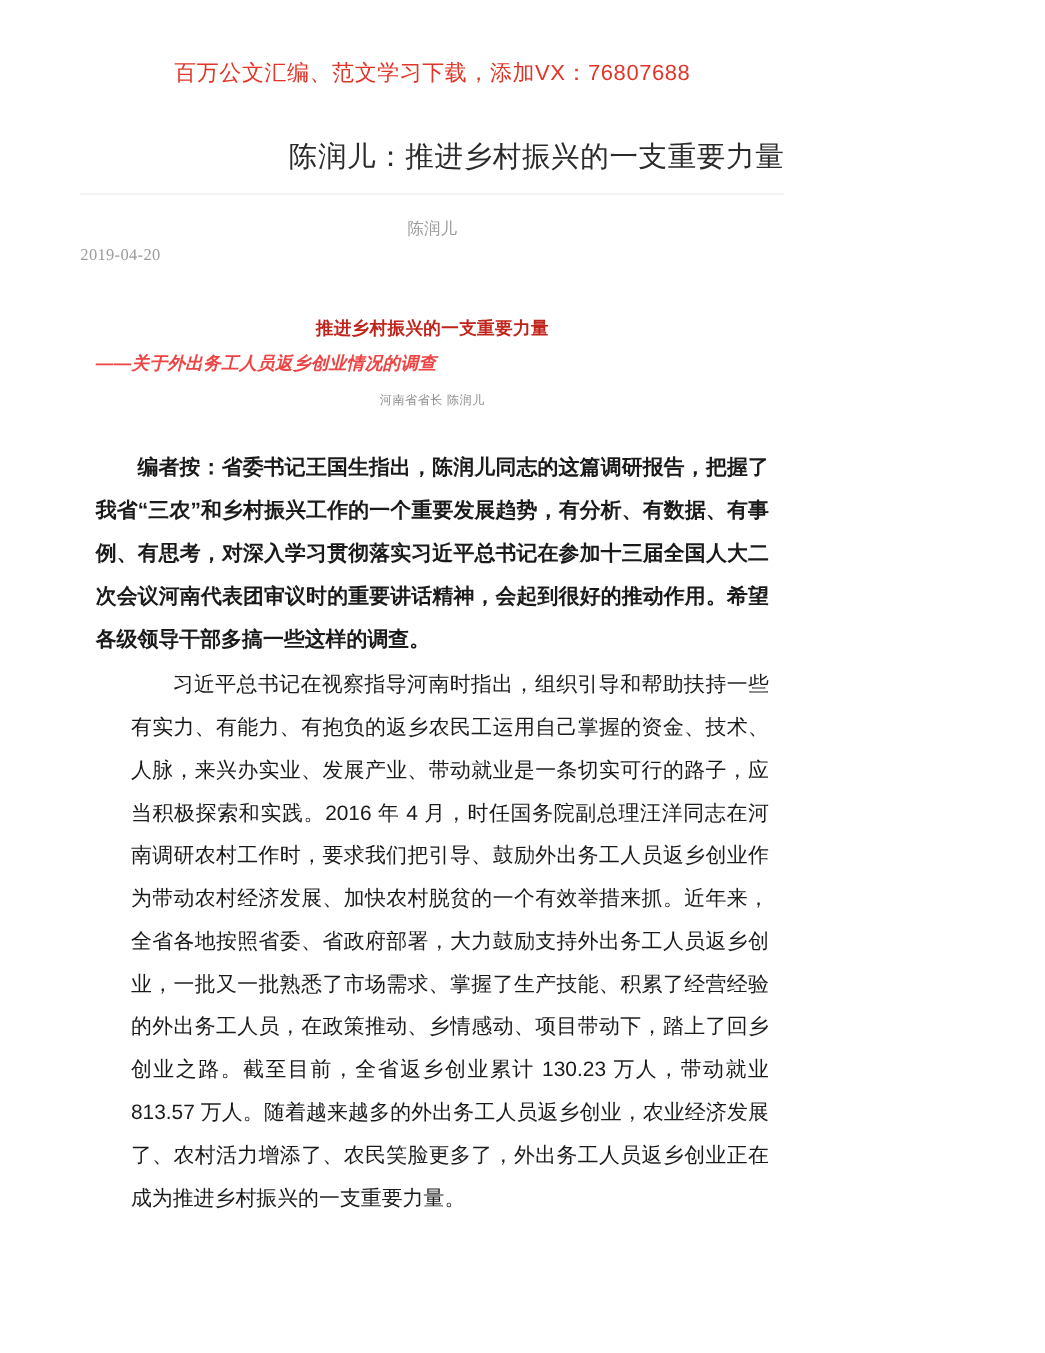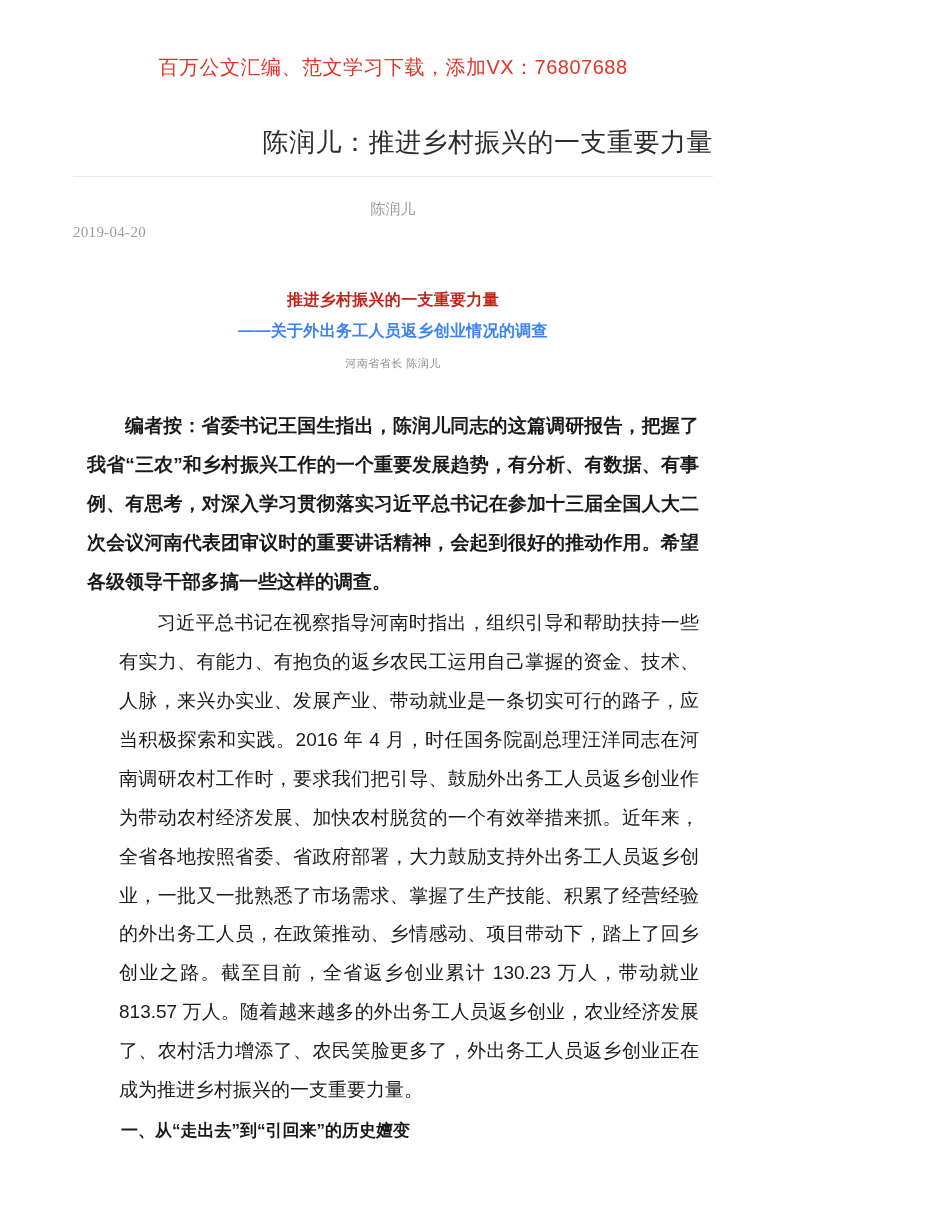--- a/index.html
+++ b/index.html
@@ -72,26 +72,27 @@
 
   .doc-title-red {
     text-align: center;
     color: #c0241b;
     font-weight: bold;
     font-size: 16px;
     line-height: 1.95;
     letter-spacing: 0.3px;
   }
   .doc-subtitle-red {
-    text-align: center;
-    color: #3b82f6;
+    text-align: left;
+    color: #ef4444;
     font-weight: bold;
     font-size: 16px;
     line-height: 1.95;
     letter-spacing: 0.3px;
+    font-style: italic;
   }
   .doc-byline {
     text-align: center;
     color: #8d8d8d;
     font-size: 11px;
     padding-top: 10px;
     letter-spacing: 0.5px;
   }
 
   .para {
@@ -142,17 +143,16 @@
     <div class="doc-title-red">推进乡村振兴的一支重要力量</div>
 
     <div class="doc-subtitle-red">——关于外出务工人员返乡创业情况的调查</div>
 
     <div class="doc-byline">河南省省长  陈润儿</div>
 
     <p class="para para-editor-note">编者按：省委书记王国生指出，陈润儿同志的这篇调研报告，把握了我省“三农”和乡村振兴工作的一个重要发展趋势，有分析、有数据、有事例、有思考，对深入学习贯彻落实习近平总书记在参加十三届全国人大二次会议河南代表团审议时的重要讲话精神，会起到很好的推动作用。希望各级领导干部多搞一些这样的调查。</p>
 
     <p class="para para-main">习近平总书记在视察指导河南时指出，组织引导和帮助扶持一些有实力、有能力、有抱负的返乡农民工运用自己掌握的资金、技术、人脉，来兴办实业、发展产业、带动就业是一条切实可行的路子，应当积极探索和实践。2016 年 4 月，时任国务院副总理汪洋同志在河南调研农村工作时，要求我们把引导、鼓励外出务工人员返乡创业作为带动农村经济发展、加快农村脱贫的一个有效举措来抓。近年来，全省各地按照省委、省政府部署，大力鼓励支持外出务工人员返乡创业，一批又一批熟悉了市场需求、掌握了生产技能、积累了经营经验的外出务工人员，在政策推动、乡情感动、项目带动下，踏上了回乡创业之路。截至目前，全省返乡创业累计 130.23 万人，带动就业 813.57 万人。随着越来越多的外出务工人员返乡创业，农业经济发展了、农村活力增添了、农民笑脸更多了，外出务工人员返乡创业正在成为推进乡村振兴的一支重要力量。</p>
 
-    <p class="section-heading">一、从“走出去”到“引回来”的历史嬗变</p>
 
   </div>
 
 </div>
 
 </body></html>

